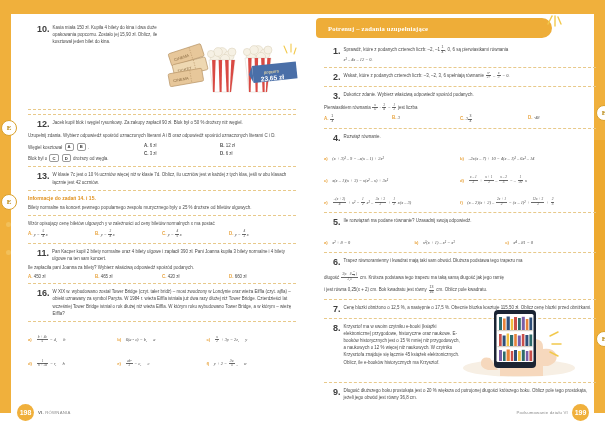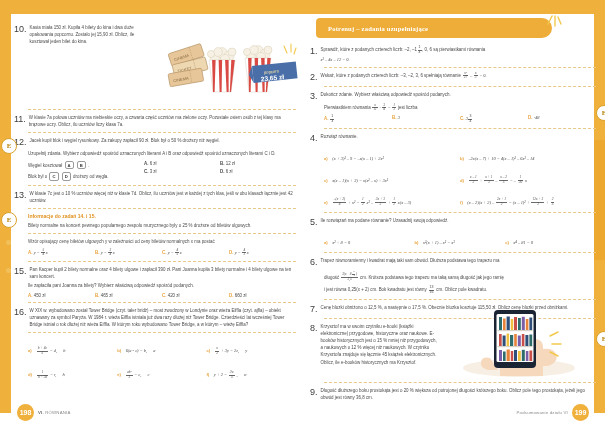--- a/index.html
+++ b/index.html
@@ -26,21 +26,21 @@
   .frame-right-bar{position:absolute;right:0;top:14px;width:11px;height:399px;background:#f0b03c;}
   .frame-right-inner{position:absolute;right:11px;top:14px;width:292px;height:399px;background:#fff;border-top-right-radius:14px;}
   .frame-right-tab{position:absolute;right:0;top:140px;width:11px;height:120px;background:#eda92f;}
 
   .page-body{position:absolute;box-sizing:border-box;}
   .left .page-body{left:14px;top:18px;width:282px;height:392px;}
   .right .page-body{left:8px;top:18px;width:286px;height:392px;}
 
   
   .q{position:relative;margin:0 0 0 0;}
-  .qnum{color:#3d3d3d;font-weight:normal;font-size:9px;display:inline-block;vertical-align:top;}
+  .qnum{color:#3d3d3d;font-weight:bold;font-size:9px;display:inline-block;vertical-align:top;margin-left:23px;}
   .qbody{font-size:4.45px;line-height:1.62;color:#4a4a4a;}
   .row{display:flex;}
   .ind{padding-left:14px;}
   .rule{height:0;border-top:1px dashed #e8c98a;margin:4px 0 4px 14px;}
 
   
   .opts{display:flex;font-size:4.45px;color:#4a4a4a;margin-top:3px;padding-left:14px;}
   .opts>div{width:25%;}
   .ol{color:#e8a33d;font-weight:bold;}
 
@@ -172,26 +172,20 @@
           <g stroke="#f2c94c" stroke-width="1.1" stroke-linecap="round">
             <line x1="118" y1="6" x2="121" y2="13"></line>
             <line x1="125" y1="4" x2="125" y2="12"></line>
             <line x1="130" y1="8" x2="128" y2="14"></line>
           </g>
         </svg>
       </div>
 
       <div class="rule" style="margin-top:63px;"></div>
 
-      <div class="q">
-        <div class="row">
-          <div class="qnum">11.</div>
-          <div class="qbody" style="margin-left:3px;">W klasie 7a połowa uczniów ma niebieskie oczy, a czwarta część uczniów ma zielone oczy. Pozostałe osiem osób z tej klasy ma brązowe oczy. Oblicz, ilu uczniów liczy klasa 7a.</div>
-        </div>
-      </div>
 
       <div class="rule"></div>
 
       <div class="q">
         <div class="ebadge" style="left:-13px;top:1px;">E</div>
         <div class="row">
           <div class="qnum">12.</div>
           <div class="qbody" style="margin-left:3px;">Jacek kupił blok i węgiel rysunkowy. Za zakupy zapłacił 90 zł. Blok był o 50 % droższy niż węgiel.</div>
         </div>
         <div class="qbody ind" style="margin-top:3px;">Uzupełnij zdania. Wybierz odpowiedź spośród oznaczonych literami A i B oraz odpowiedź spośród oznaczonych literami C i D.</div>
@@ -272,21 +266,21 @@
               <span class="fr"><span class="n">4</span><span class="d">3</span></span>x</span>
           </div>
         </div>
       </div>
 
       <div class="rule"></div>
 
       <div class="q">
         <div class="bullet" style="left:-8px;top:2px;"></div>
         <div class="row">
-          <div class="qnum">15.</div>
+          <div class="qnum">11.</div>
           <div class="qbody" style="margin-left:3px;">Pan Kacper kupił 2 bilety normalne oraz 4 bilety ulgowe i zapłacił 390 zł. Pani Joanna kupiła 3 bilety normalne i 4 bilety ulgowe na ten sam koncert.</div>
         </div>
         <div class="qbody ind" style="margin-top:2px;">Ile zapłaciła pani Joanna za bilety? Wybierz właściwą odpowiedź spośród podanych.</div>
         <div class="opts">
           <div>
             <span class="ol">A.</span>
             <span>450 zł</span></div>
           <div>
             <span class="ol">B.</span>
             <span>465 zł</span></div>

